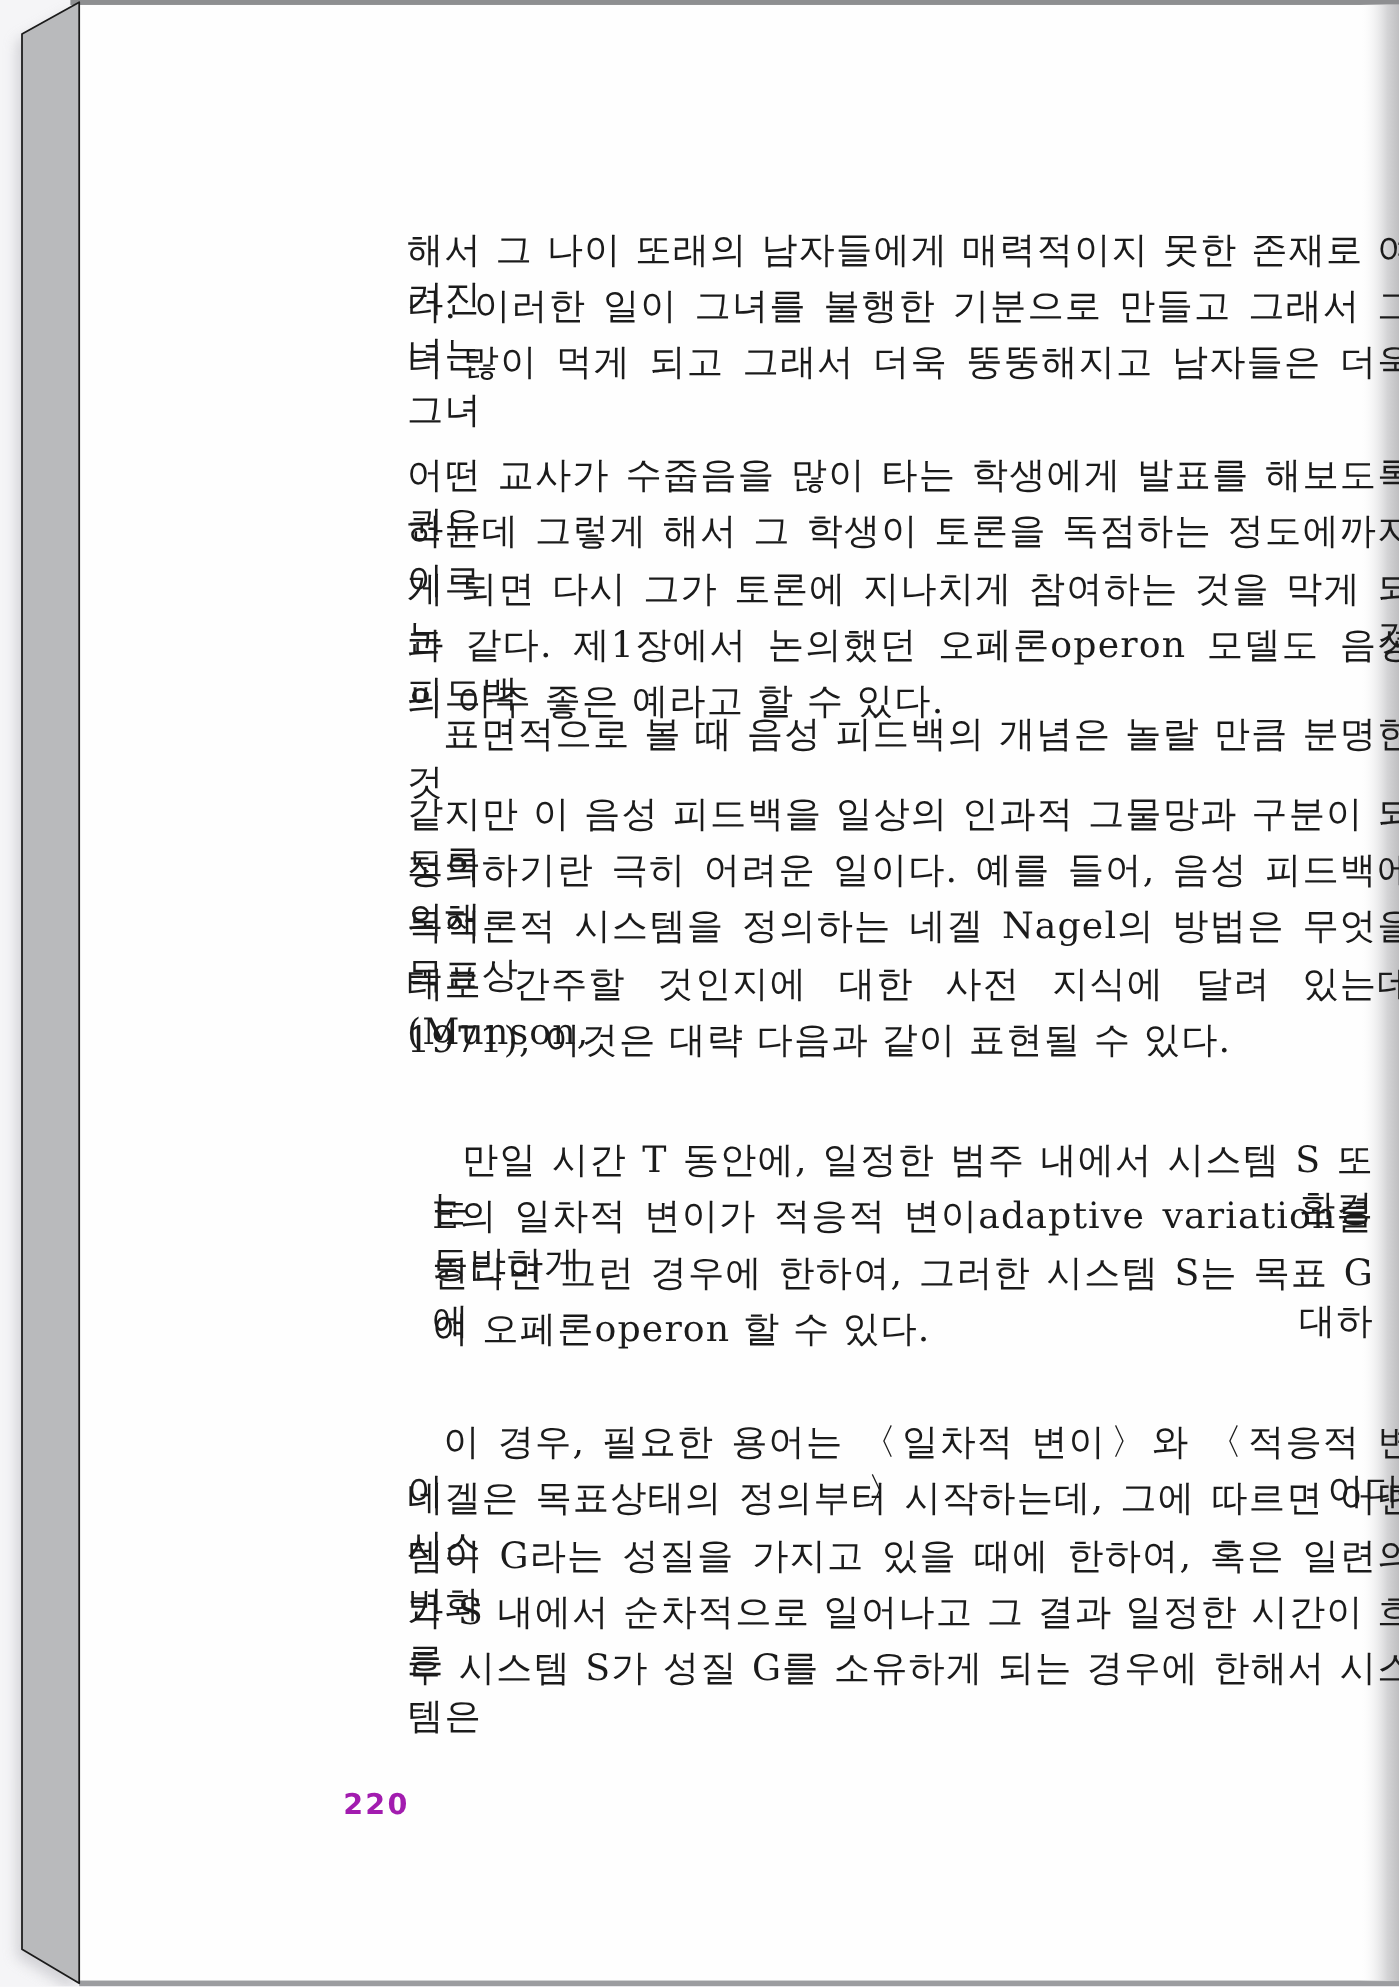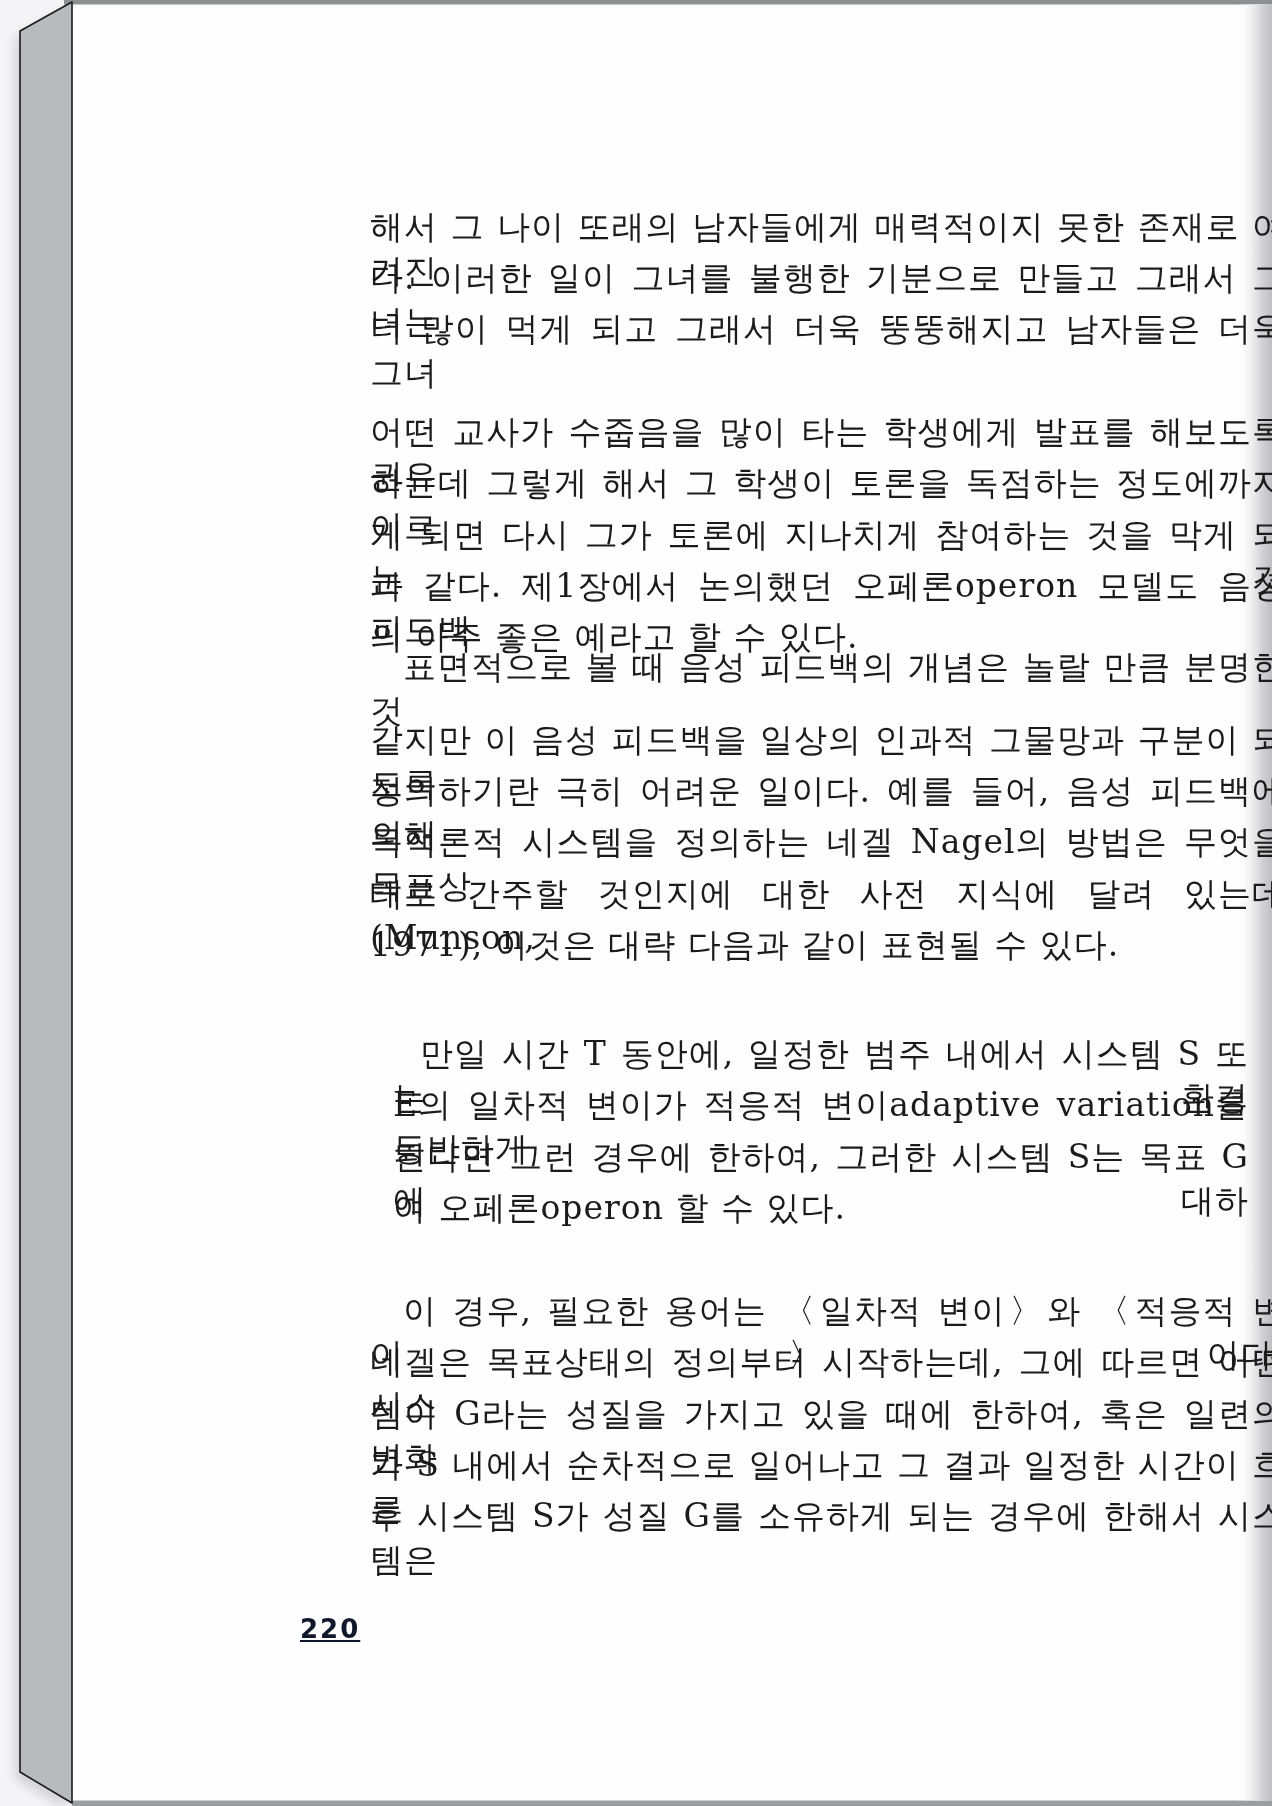--- a/index.html
+++ b/index.html
@@ -7,23 +7,23 @@
          font-family:"DejaVu Serif",serif;}
   .book-frame{position:absolute;left:0;top:0;width:1272px;height:1806px;display:block;}
   .page-surface{position:absolute;left:72px;top:2px;width:1200px;height:1801px;margin-left:24px;}
   .ln{position:absolute;left:274px;width:916px;height:46px;margin:0;
       font-size:33px;line-height:44px;color:#1b1b1b;letter-spacing:1px;
       text-align:justify;text-align-last:justify;white-space:normal;}
   .ln.short{text-align:left;text-align-last:left;}
   .ln.indent{text-indent:33px;}
   .ln.quote{left:297px;width:856px;}
   .ln.quote-first{text-indent:27px;}
-  .page-number{position:absolute;left:296px;top:1610px;margin:4px;
+  .page-number{position:absolute;left:296px;top:1610px;margin:16px;
       font-family:"DejaVu Sans",sans-serif;font-weight:bold;font-size:26px;
-      letter-spacing:2px;color:#0f172a;text-decoration:underline;}
+      letter-spacing:2px;color:#a21caf;}
 </style>
 </head>
 <body>
 
 <div class="scene">
 
   <svg class="book-frame" width="1272" height="1806" viewBox="0 0 1272 1806">
     <defs>
       <linearGradient id="edgeGrad" x1="0" y1="0" x2="1" y2="0">
         <stop offset="0" stop-color="#ffffff" stop-opacity="0"></stop>

